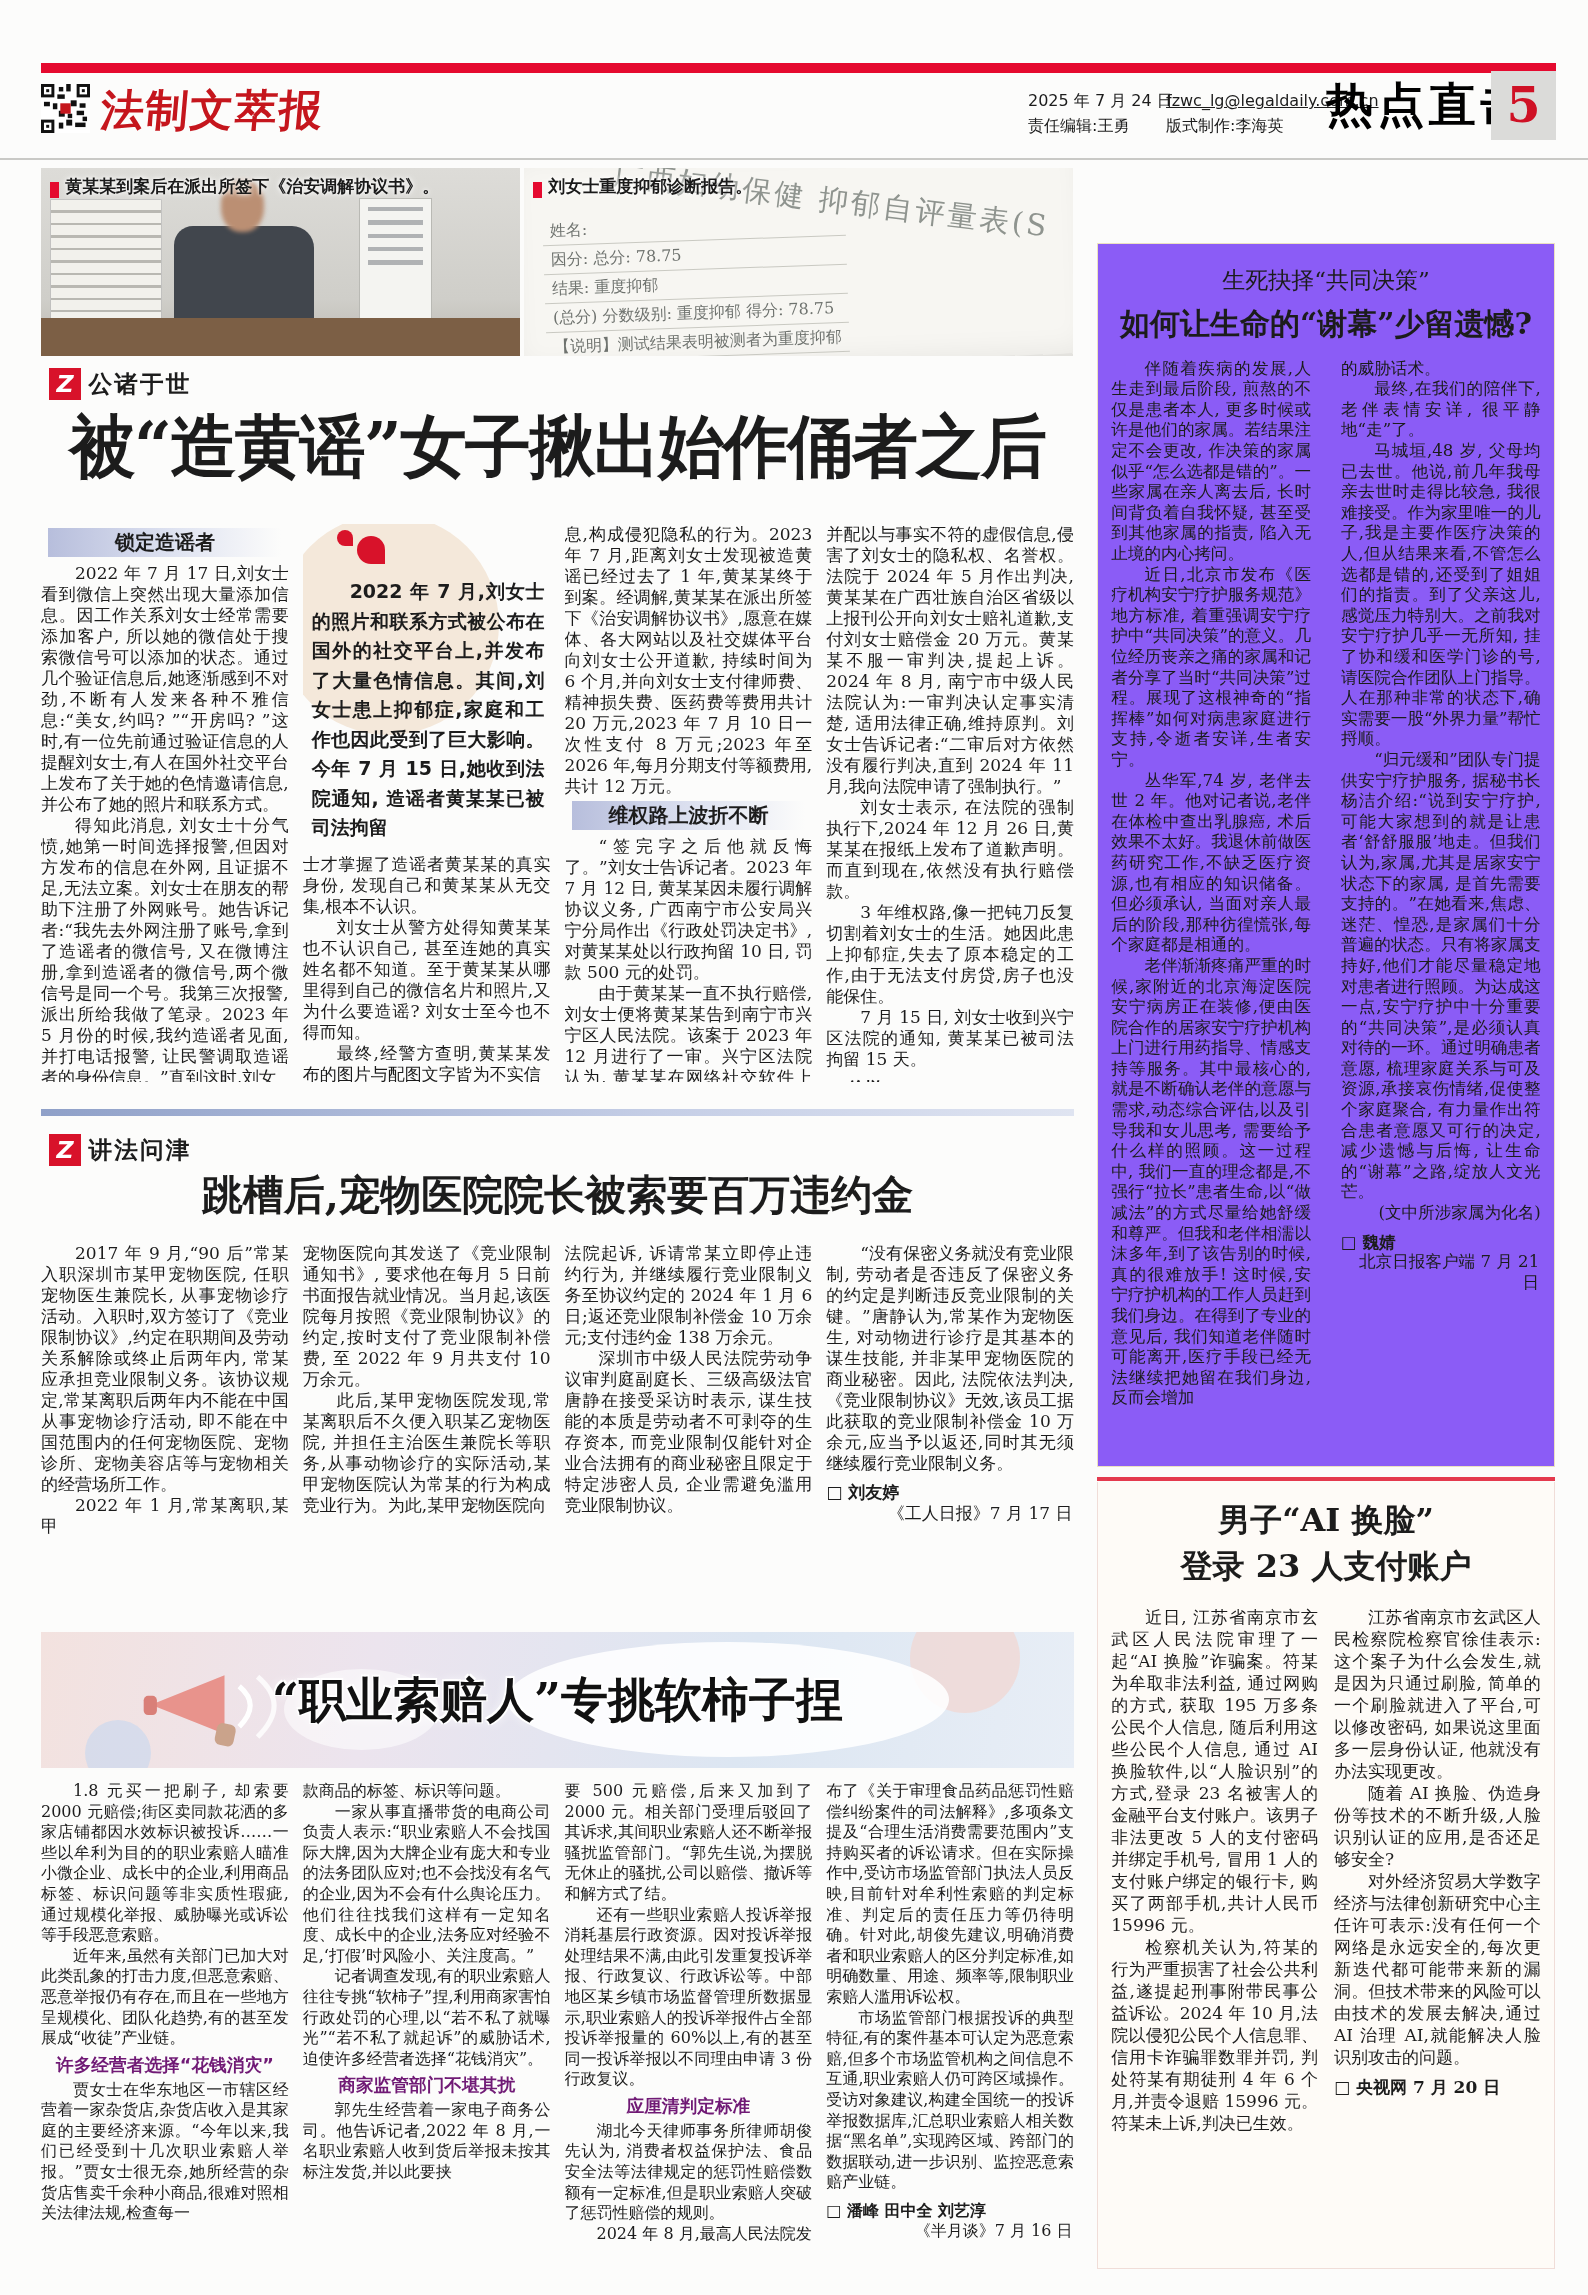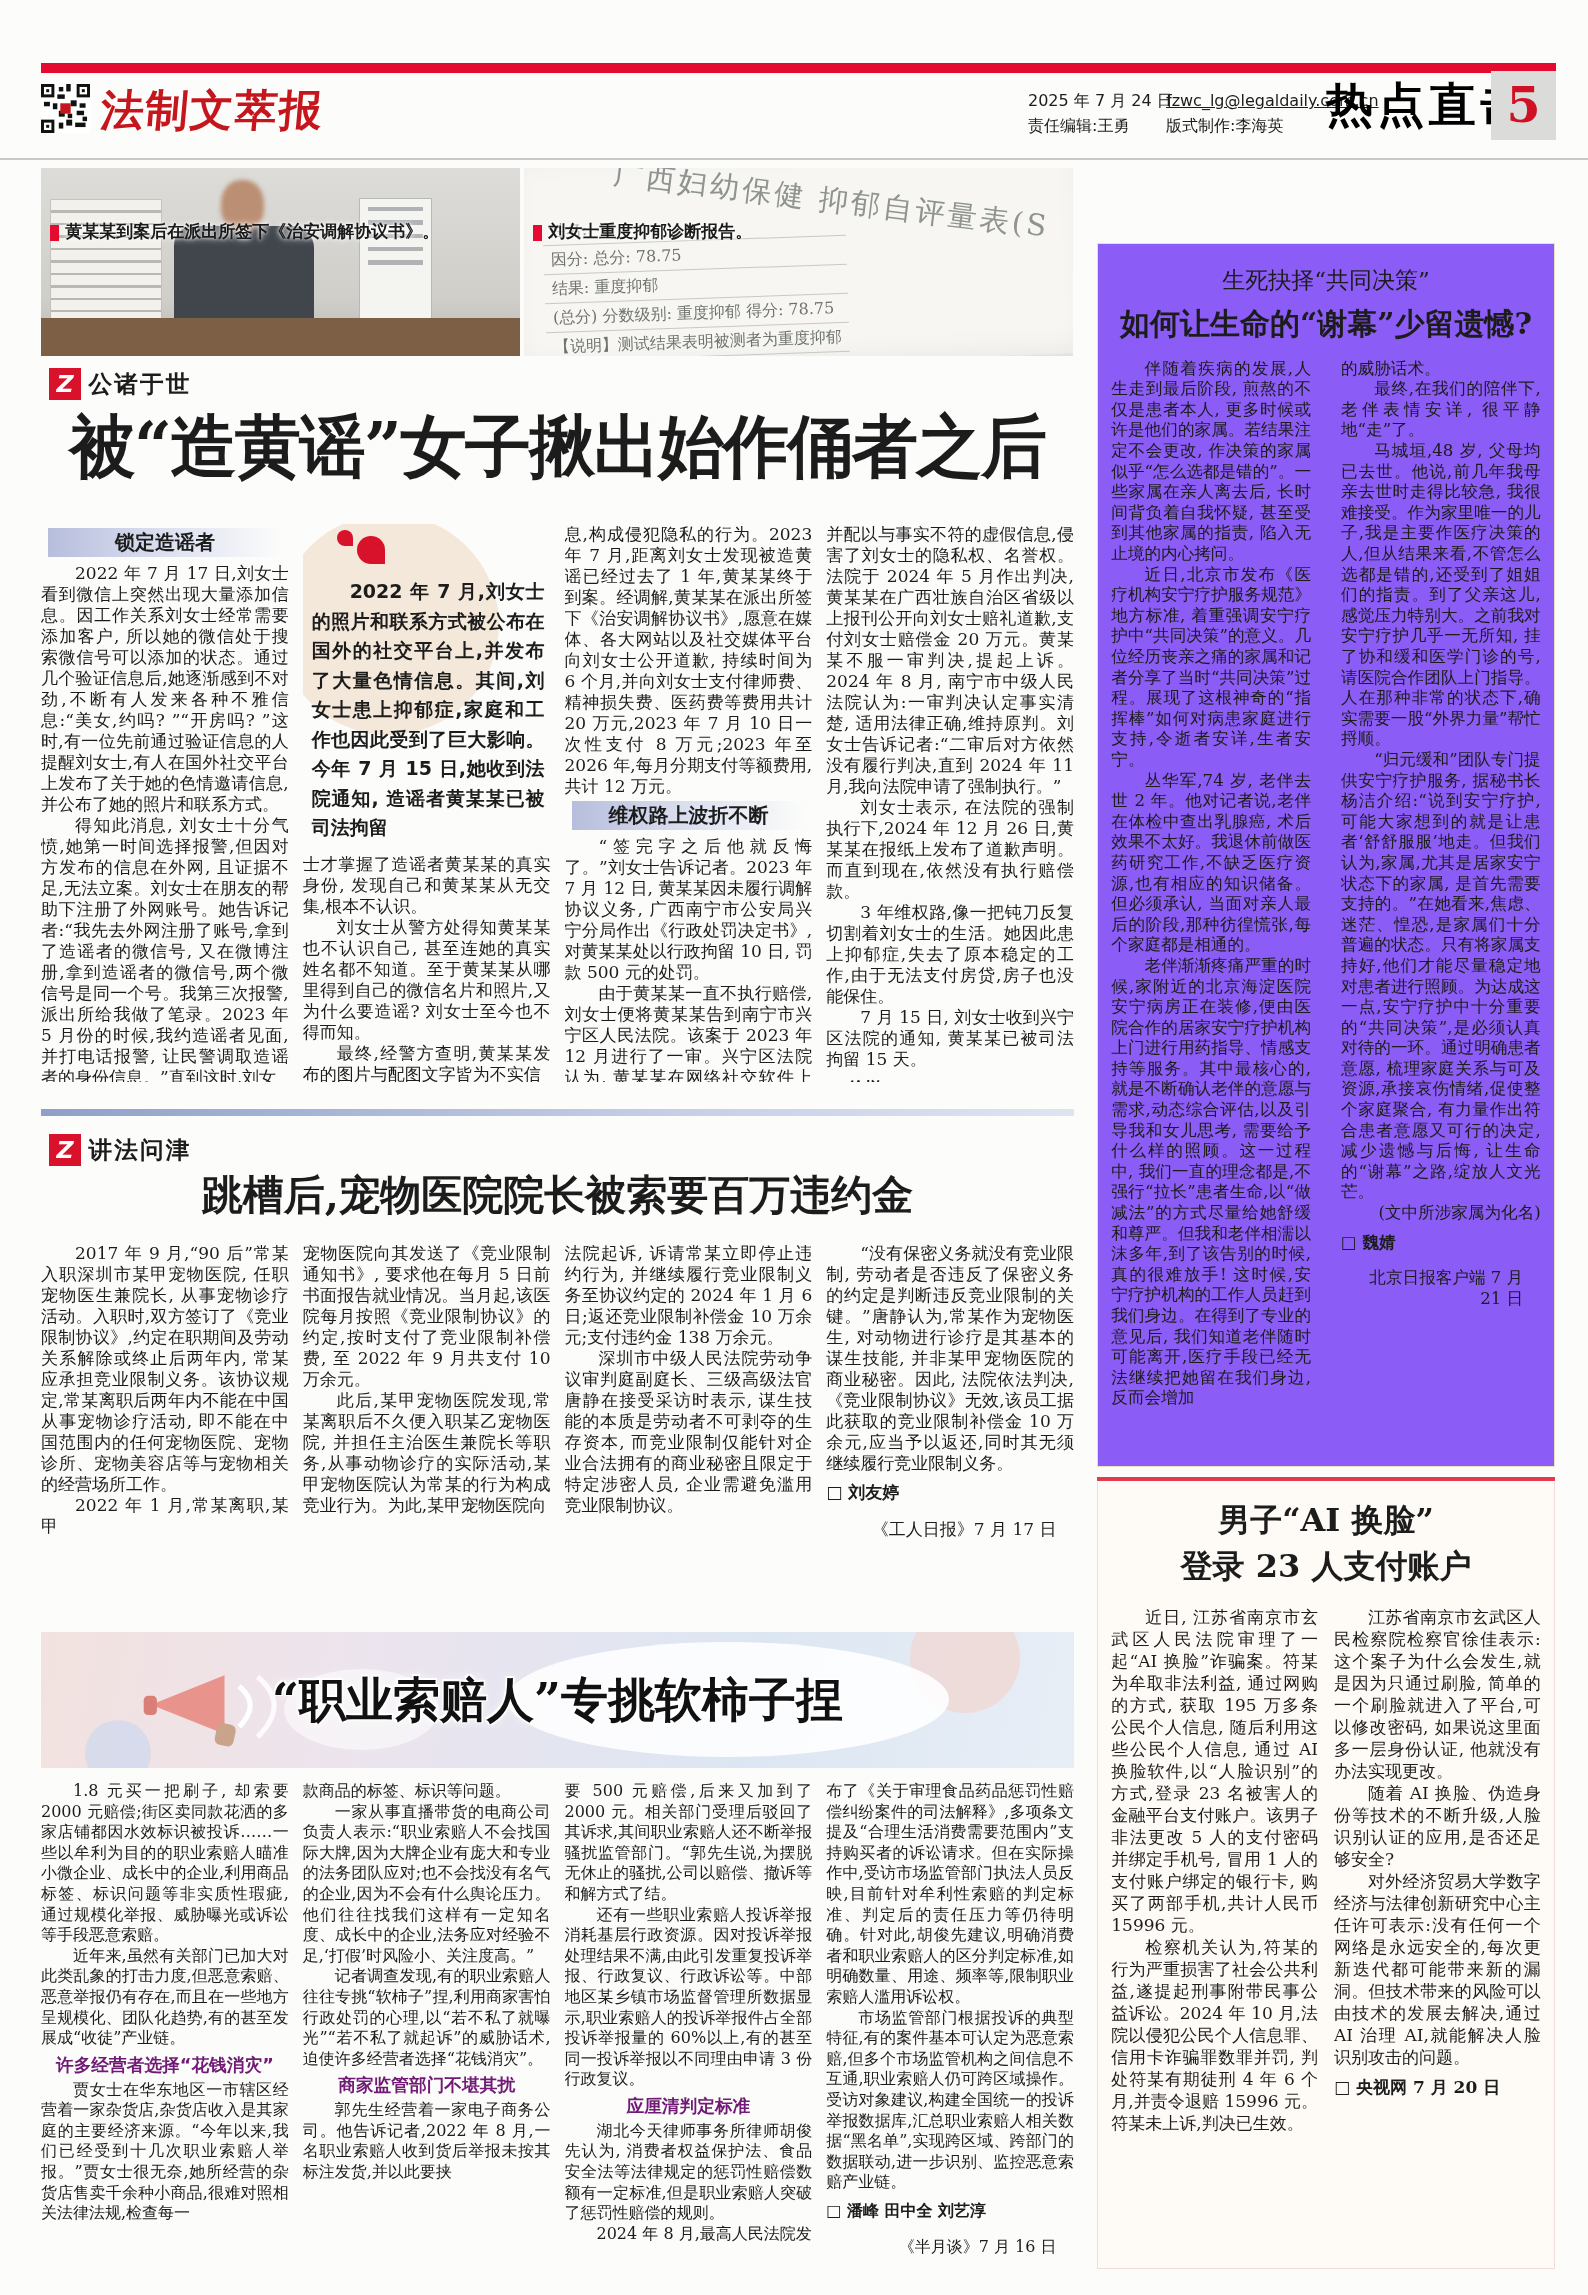--- a/index.html
+++ b/index.html
@@ -17,23 +17,23 @@
   .section-title{position:absolute;left:1285px;top:-4.4px;font-family:"DejaVu Sans",sans-serif;
       font-size:47px;font-weight:900;letter-spacing:4.4px;color:#000;}
   .page-num-box{position:absolute;right:0;top:-7.4px;width:65px;height:69px;background:#dbdbd9;
       display:flex;align-items:center;justify-content:center;}
   .page-num-box span{font-size:49px;font-weight:bold;color:#cf1125;font-family:"DejaVu Serif",serif;}
   .head-rule{position:absolute;left:0;right:0;top:158px;height:1.5px;background:#c9c9c6;}
   
   .photo{position:absolute;top:168px;height:188px;overflow:hidden;background:#d8d7d3;}
   .photo1{left:41px;width:479px;}
   .photo2{left:524px;width:549px;background:#e3e2de;}
-  .caption{position:absolute;top:7.4px;left:8.8px;display:flex;align-items:center;gap:5.9px;z-index:5;
+  .caption{position:absolute;top:7.4px;left:8.8px;display:flex;align-items:flex-end;gap:5.9px;z-index:5;
       font-family:"DejaVu Sans",sans-serif;font-weight:bold;font-size:17px;color:#1a1a1a;
-      text-shadow:0 0 3.7px rgba(255,255,255,.95),0 0 7.4px rgba(255,255,255,.9);margin-top:45px;}
+      text-shadow:0 0 3.7px rgba(255,255,255,.95),0 0 7.4px rgba(255,255,255,.9);}
   .cap-bullet{width:9.6px;height:16px;background:#e50a2f;flex:0 0 auto;margin-top:1.5px;}
   
   .p1-wall{position:absolute;inset:0;background:linear-gradient(180deg,#dddcd8 0%,#cfcec9 70%,#b9b6af 100%);}
   .p1-poster{position:absolute;left:10.3px;top:32px;width:110px;height:133px;background:#f2f1ec;
       box-shadow:0 0 0 0.7px #bbb;background-image:repeating-linear-gradient(180deg,#f2f1ec 0 10.3px,#b9b8b2 10.3px 12.5px);}
   .p1-desk{position:absolute;left:0;bottom:0;width:100%;height:38px;background:#7c5f45;}
   .p1-body{position:absolute;left:133px;bottom:34px;width:140px;height:96px;background:#41464d;border-radius:19px 22px 0 0;}
   .p1-head{position:absolute;left:180px;bottom:124px;width:43px;height:52px;background:#bb8f73;border-radius:45%;filter:blur(2.2px);}
   .p1-ac{position:absolute;right:88px;top:29.5px;width:71px;height:144px;background:#f4f4f1;border:0.7px solid #b9b9b4;
       background-image:repeating-linear-gradient(180deg,rgba(120,124,130,.55) 0 4.4px,transparent 4.4px 13.3px);
@@ -59,21 +59,21 @@
   
   .body-cols{position:absolute;display:flex;gap:14px;align-items:stretch;}
   .a1{left:41px;top:524px;width:1033px;height:558px;}
   .a2{left:41px;top:1243px;width:1033px;height:380px;}
   .a4{left:41px;top:1781px;width:1033px;height:488px;}
   .col{flex:1 1 0;overflow:hidden;font-size:17px;line-height:21px;}
   .a4 .col{font-size:16px;line-height:20.6px;}
   .para{margin:0;text-indent:2em;text-align:justify;}
   .para.cont{text-indent:0;}
   .byline{margin:8px 0 0;padding-right:10.3px;text-indent:0;font-weight:bold;}
-  .source{margin:16px;text-align:right;padding-right:1.5px;text-indent:0;}
+  .source{margin:0;text-align:right;padding-right:1.5px;text-indent:0;}
   .note{margin:0;text-align:right;text-indent:0;}
   .subhead{margin:4.4px auto 5.9px;width:94%;text-align:center;font-family:"DejaVu Sans",sans-serif;font-weight:bold;
       font-size:20px;padding:3.7px 0;
       background:linear-gradient(90deg,#b7bedc 0%,#dfe3f1 55%,rgba(223,227,241,0) 100%);}
   .subhead-red{margin:5.9px 0 4.4px;text-align:center;font-family:"DejaVu Sans",sans-serif;font-weight:bold;
       font-size:17.7px;color:#701a75;}
   
   .pq{position:relative;margin:0 1.5px 11.8px;padding:7.4px 4.4px 0 7.4px;min-height:284px;}
   .pq-circle{position:absolute;left:-26.5px;top:-10.3px;width:221px;height:221px;border-radius:50%;background:#f4e8da;}
   .pq-icon{position:relative;display:flex;gap:4.4px;margin:4.4px 0 13.3px 25px;}

